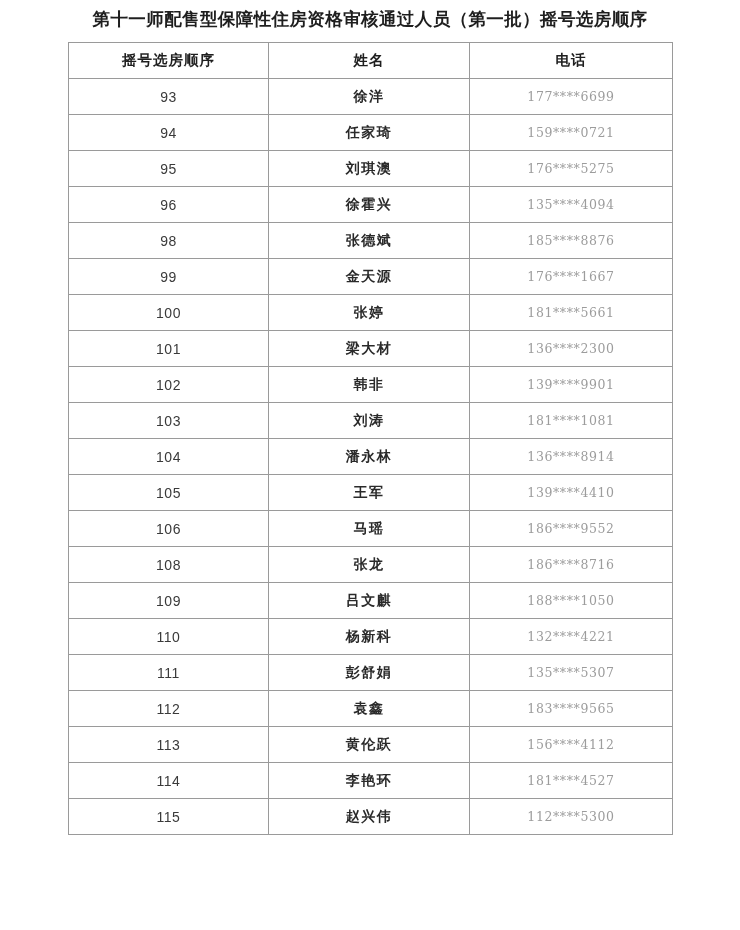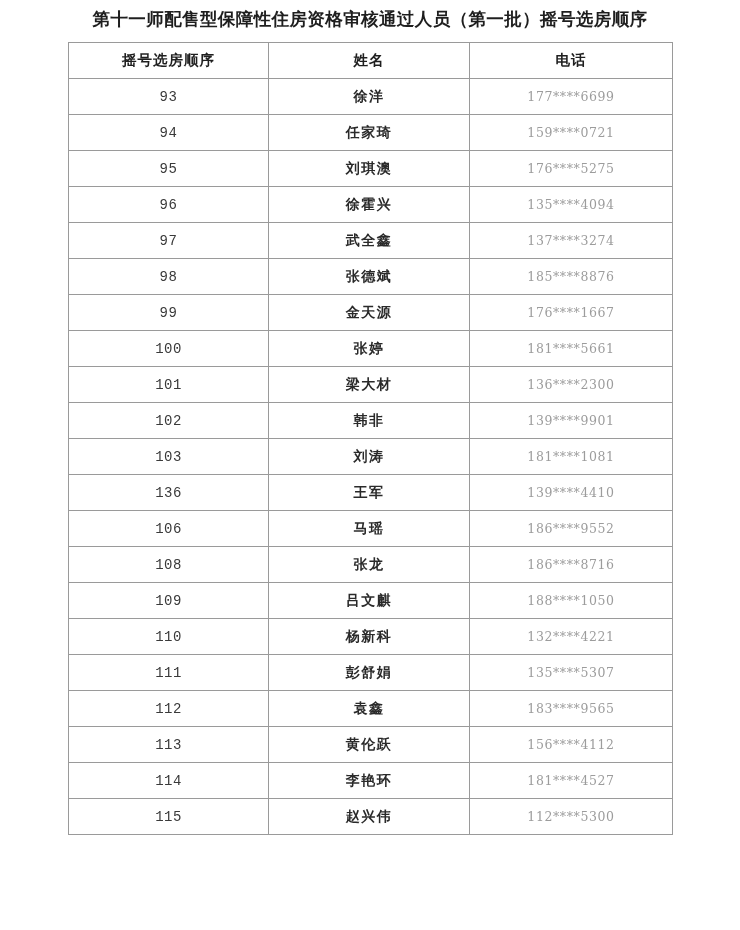--- a/index.html
+++ b/index.html
@@ -63,21 +63,21 @@
   }
   table.roster th {
     font-family: "DejaVu Sans", "Liberation Sans", sans-serif;
     font-weight: bold;
     font-size: 14.5px;
     color: #1f1f1f;
     letter-spacing: 1px;
     margin-top: 28px;
   }
   td.order-cell {
-    font-family: Liberation Mono, monospace;
+    font-family: Liberation Sans, sans-serif;
     font-size: 14px;
     color: #3a3a3a;
     letter-spacing: 0.5px;
   }
   td.name-cell {
     font-family: "DejaVu Sans", "Liberation Sans", sans-serif;
     font-weight: bold;
     font-size: 14px;
     color: #2a2a2a;
     letter-spacing: 1.5px;
@@ -125,25 +125,20 @@
             <td class="order-cell">95</td>
             <td class="name-cell">刘琪澳</td>
             <td class="phone-cell">176****5275</td>
           </tr>
           <tr>
             <td class="order-cell">96</td>
             <td class="name-cell">徐霍兴</td>
             <td class="phone-cell">135****4094</td>
           </tr>
           <tr>
-            <td class="order-cell">97</td>
-            <td class="name-cell">武全鑫</td>
-            <td class="phone-cell">137****3274</td>
-          </tr>
-          <tr>
             <td class="order-cell">98</td>
             <td class="name-cell">张德斌</td>
             <td class="phone-cell">185****8876</td>
           </tr>
           <tr>
             <td class="order-cell">99</td>
             <td class="name-cell">金天源</td>
             <td class="phone-cell">176****1667</td>
           </tr>
           <tr>
@@ -160,21 +155,26 @@
             <td class="order-cell">102</td>
             <td class="name-cell">韩非</td>
             <td class="phone-cell">139****9901</td>
           </tr>
           <tr>
             <td class="order-cell">103</td>
             <td class="name-cell">刘涛</td>
             <td class="phone-cell">181****1081</td>
           </tr>
           <tr>
-            <td class="order-cell">136</td>
+            <td class="order-cell">104</td>
+            <td class="name-cell">潘永林</td>
+            <td class="phone-cell">136****8914</td>
+          </tr>
+          <tr>
+            <td class="order-cell">105</td>
             <td class="name-cell">王军</td>
             <td class="phone-cell">139****4410</td>
           </tr>
           <tr>
             <td class="order-cell">106</td>
             <td class="name-cell">马瑶</td>
             <td class="phone-cell">186****9552</td>
           </tr>
           <tr>
             <td class="order-cell">108</td>

